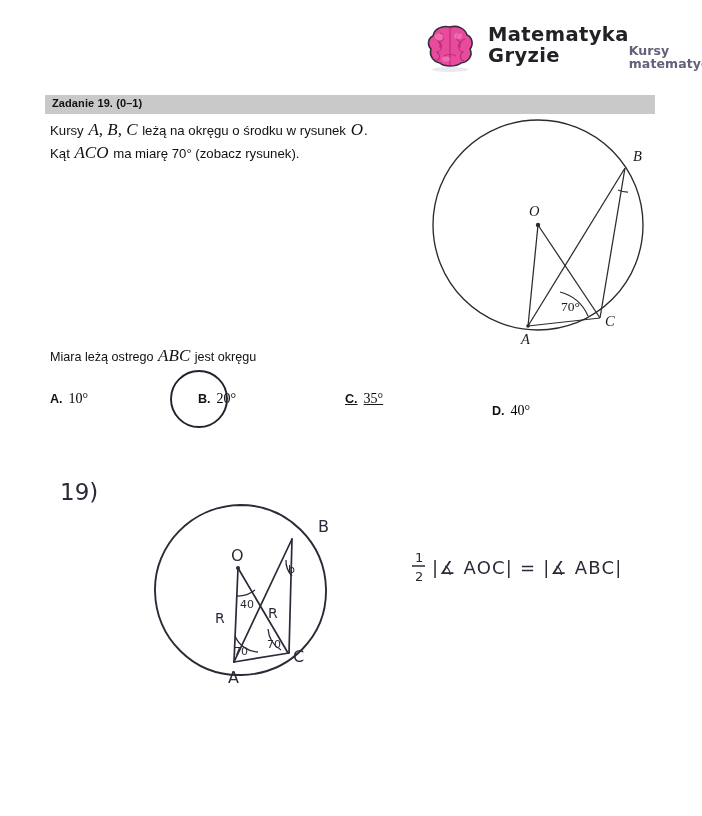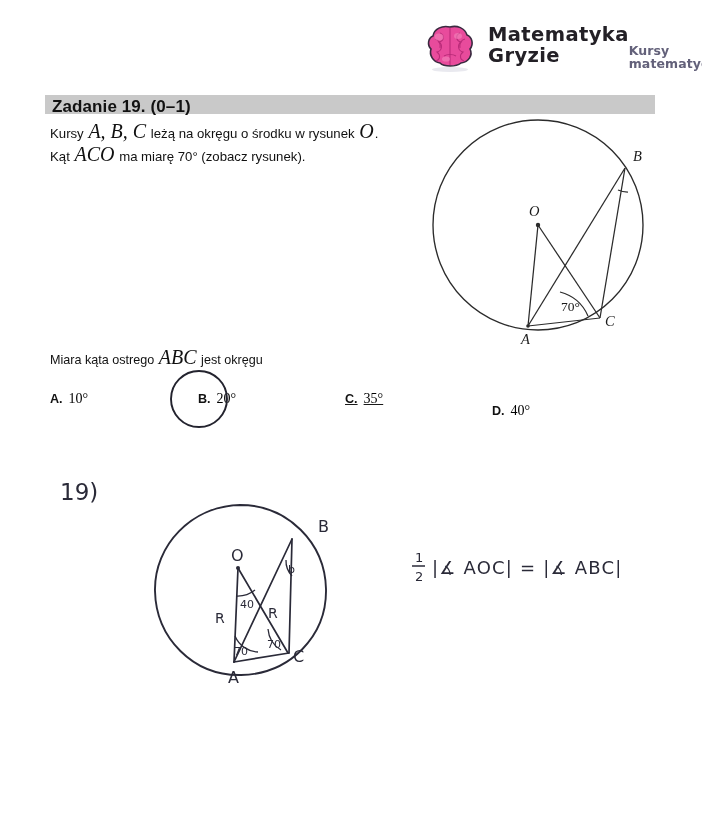--- a/index.html
+++ b/index.html
@@ -70,40 +70,40 @@
     left: 45px;
     top: 95px;
     width: 610px;
     height: 19px;
     background: #c9c9c9;
   }
   #task-title {
     position: absolute;
     left: 52px;
     top: 97px;
-    font-size: 17px;
+    font-size: 11px;
     font-weight: bold;
     color: #111;
     letter-spacing: 0.1px;
   }
 
   
   .stmt {
     position: absolute;
     left: 50px;
     font-size: 13.2px;
     color: #111;
     white-space: nowrap;
   }
   #stmt-1 { top: 120px; }
   #stmt-2 { top: 143px; text-align: right; }
   .mathvar {
     font-family: "Liberation Serif", serif;
     font-style: italic;
-    font-size: 20px;
+    font-size: 17px;
     padding: 0 1px;
   }
 
   
   #question {
     position: absolute;
     left: 50px;
     top: 346px;
     font-size: 12.6px;
     color: #111;
@@ -212,21 +212,21 @@
   <circle cx="528" cy="326" r="1.8" fill="#2b2b2b"></circle>
 
   <text x="529" y="216" class="fig-lbl" font-family="Liberation Serif, serif" font-style="italic" font-size="14.5" fill="#1a1a1a">O</text>
   <text x="521" y="344" font-family="Liberation Serif, serif" font-style="italic" font-size="14.5" fill="#1a1a1a">A</text>
   <text x="633" y="161" font-family="Liberation Serif, serif" font-style="italic" font-size="14.5" fill="#1a1a1a">B</text>
   <text x="605" y="326" font-family="Liberation Serif, serif" font-style="italic" font-size="14.5" fill="#1a1a1a">C</text>
   <text x="561" y="311" font-family="Liberation Serif, serif" font-size="13.5" fill="#1a1a1a">70°</text>
 </svg>
 
 <div id="question">
-  <span>Miara kąta ostrego</span>
+  <span>Miara leżą ostrego</span>
   <span class="mathvar">ABC</span>
   <span>jest okręgu</span>
 </div>
 
 <div class="opt" id="opt-a">
   <span class="ltr">A.</span><span class="val">10°</span>
 </div>
 <div class="opt" id="opt-b">
   <span class="ltr">B.</span><span class="val">20°</span>
 </div>

